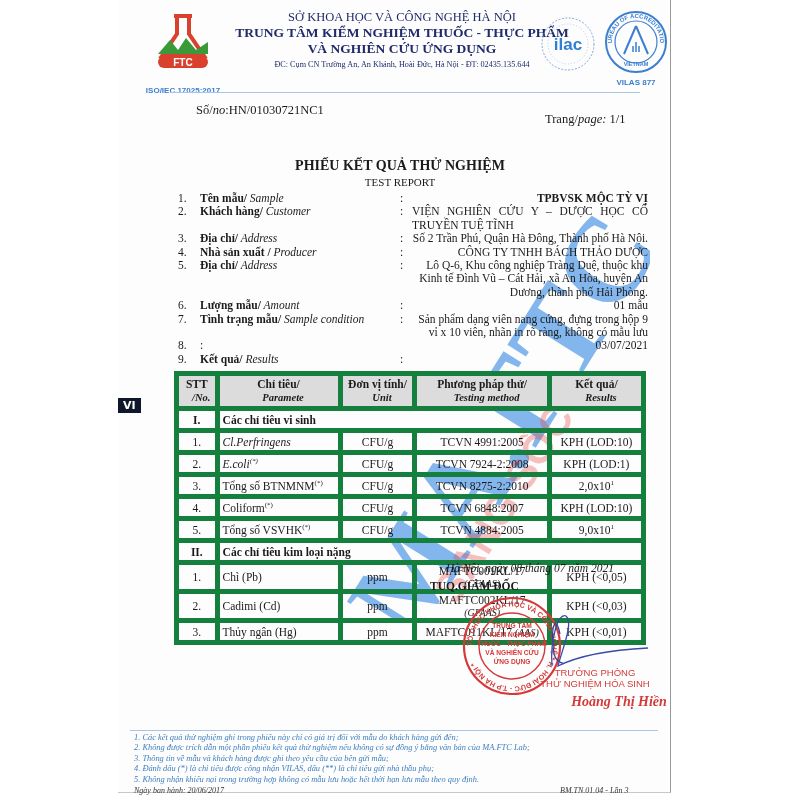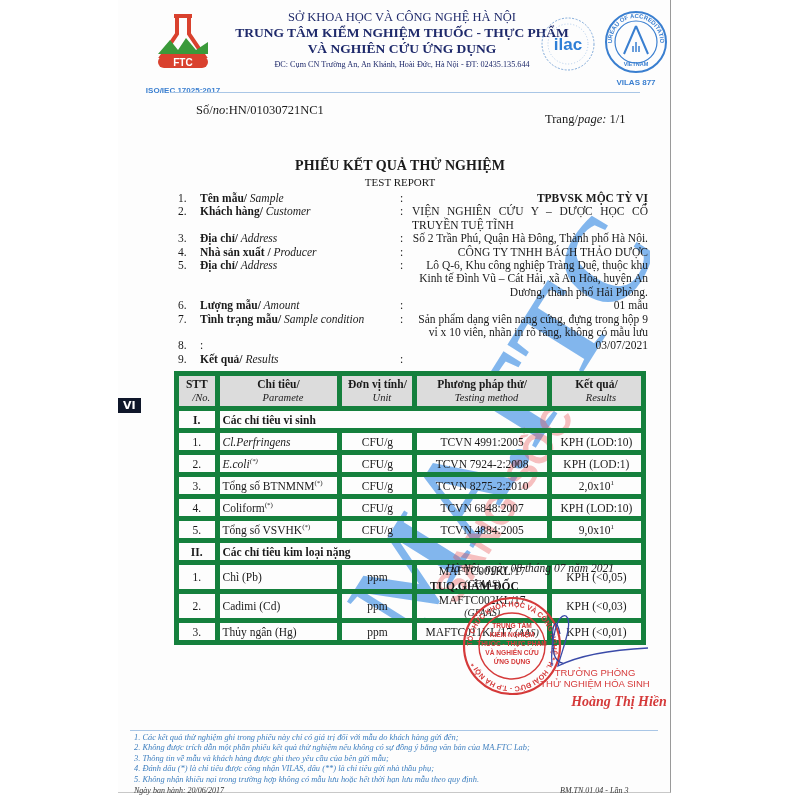--- a/index.html
+++ b/index.html
@@ -35,21 +35,21 @@
   .info-label .en { font-weight:normal; font-style:italic; }
   .info-colon { width:12px; text-align:left; }
   .info-val { flex:1;text-align:right; }
   .info-val.bold { font-weight:bold; }
   .justify { text-align:justify; text-align-last:left; }
 
   
   table.res { position:absolute; left:174px; top:371px; width:472px; border-collapse:collapse; font-size:11.5px; }
   table.res td, table.res th { border:5px solid #15803d; padding:0 3px; height:17px; }
   table.res th { background:#dcdcdc; font-weight:bold; text-align:center; line-height:13px; padding:2px 3px; }
-  table.res th .en { font-weight:normal; font-style:italic; font-size:10.5px;margin-left:9px; }
+  table.res th .en { font-weight:bold; font-style:italic; font-size:10.5px;margin-left:9px; }
   .c-no { width:30px; text-align:center; }
   .c-par { width:120px; }
   .c-unit { width:70px; text-align:center; }
   .c-meth { width:130px; text-align:center; }
   .c-res { width:90px; text-align:center; }
   tr.section td { font-weight:bold; }
   .par-italic { font-style:italic; }
   sup { font-size:7px; }
 
   

